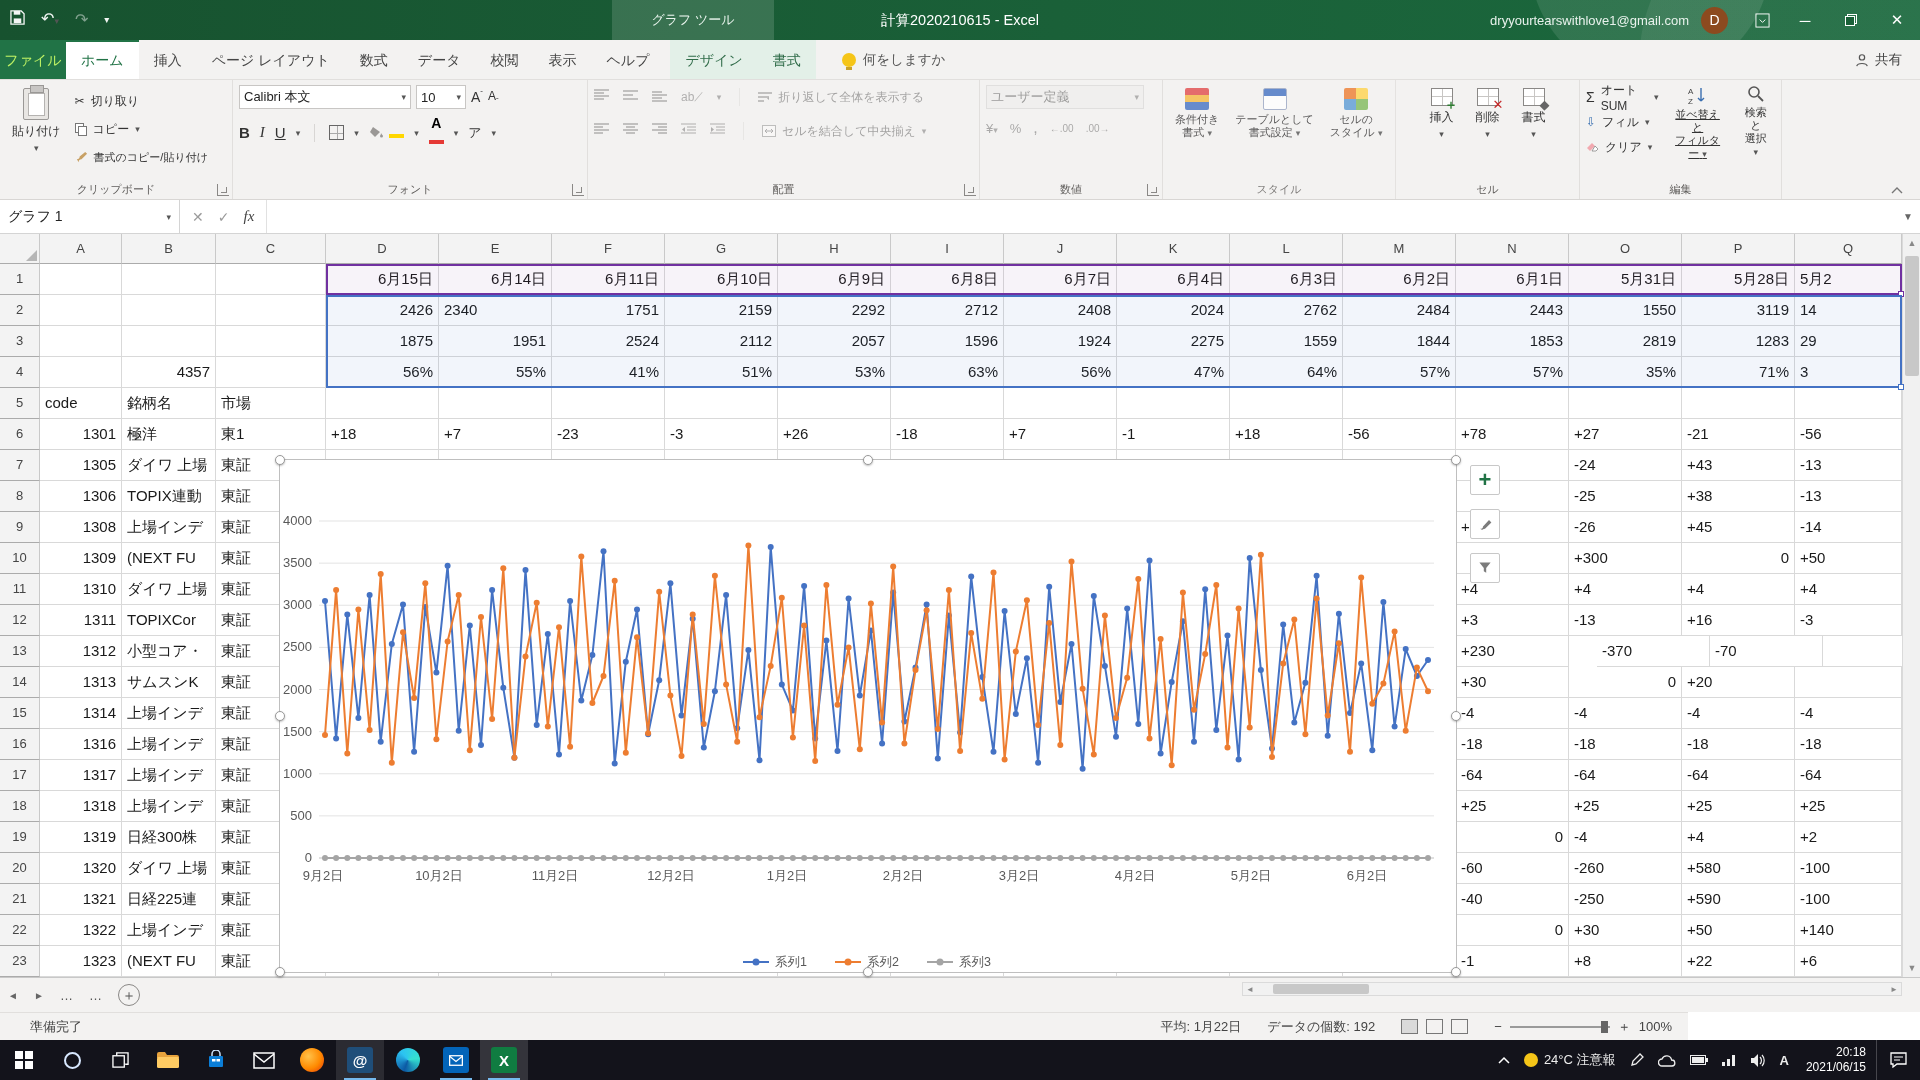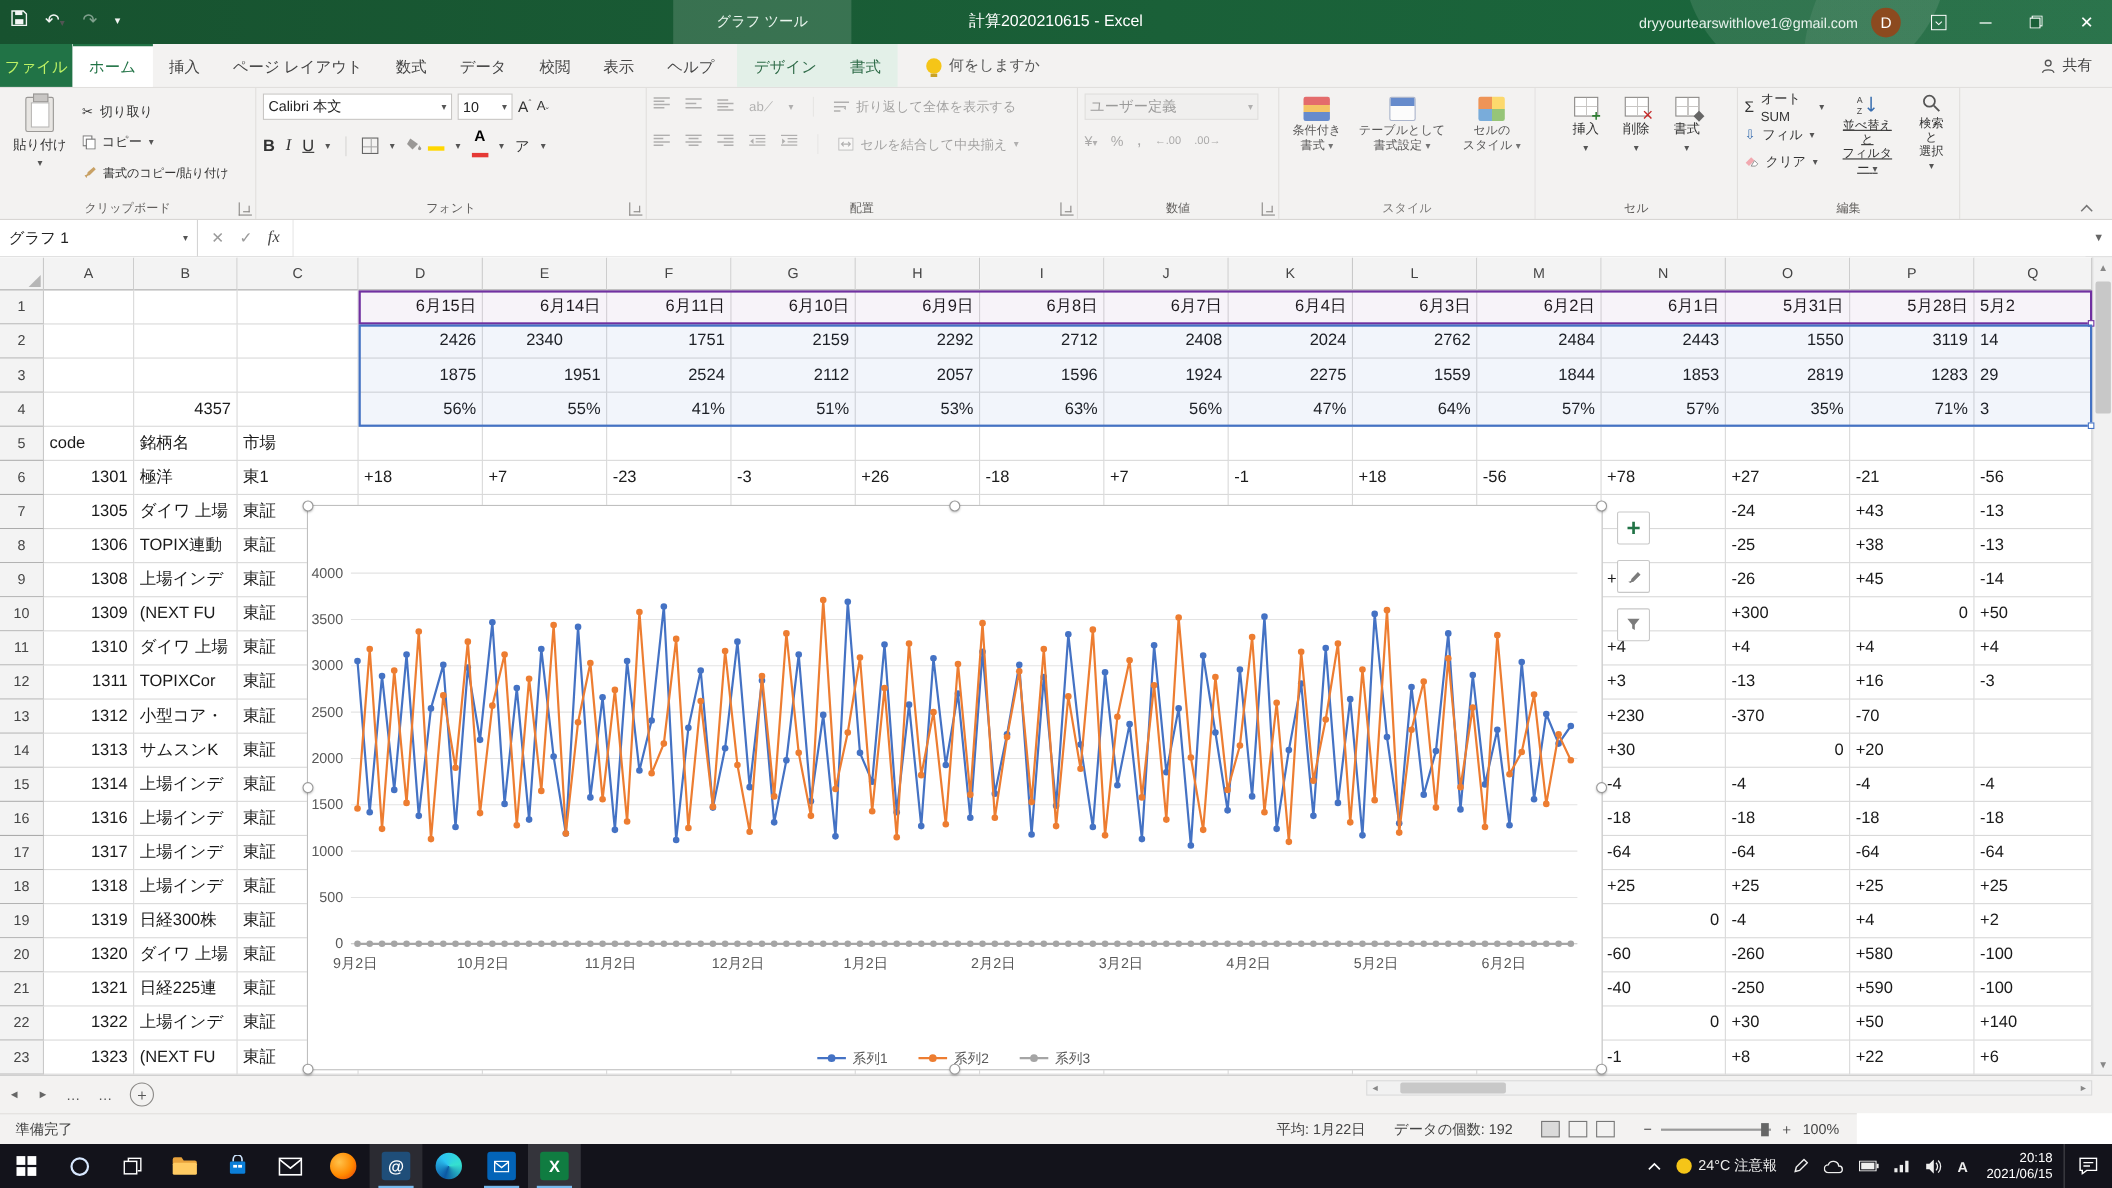--- a/index.html
+++ b/index.html
@@ -115,21 +115,21 @@
   .snav { width:26px; display:flex; align-items:center; justify-content:center; color:#666; font-size:10px; }
   .stab { display:flex; align-items:center; padding:0 12px; border-right:1px solid #BFBFBF; color:#333; white-space:nowrap; }
   .stab.active { font-weight:bold; box-shadow:inset 0 3px 0 rgba(255,255,255,.9); }
   .more { padding:0 8px; display:flex; align-items:center; color:#555; }
   #addsheet { width:22px; height:22px; margin:6px 8px; border:1px solid #8a8886; border-radius:50%; color:#555; text-align:center; line-height:20px; font-size:14px; }
   #hscroll { position:absolute; right:18px; top:982px; width:660px; height:14px; background:#F1F1F1; border:1px solid #DADADA; display:flex; align-items:center; }
   #hthumb { width:96px; height:10px; background:#C8C8C8; border-radius:2px; margin-left:16px; }
   .harr { width:14px; text-align:center; color:#888; font-size:8px; }
 
   
-  #statusbar { position:absolute; top:1012px; left:0; width:1688px; height:28px; background:#F3F2F1; border-top:1px solid #E1DFDD; display:flex; align-items:center; font-size:13px; color:#444; }
+  #statusbar { position:absolute; top:1012px; left:0; width:1688px; height:28px; background:#F3F2F1; border-top:1px solid #E1DFDD; display:flex; align-items:center; font-size:13px; color:#444;padding-left:16px; }
   #status-ready { padding-left:14px; }
   #status-right { margin-left:auto; display:flex; align-items:center; gap:26px; padding-right:16px; }
   .viewic { width:17px; height:15px; border:1px solid #777; display:inline-block; }
   .viewic.active { background:#DADADA; }
   #zoom { display:flex; align-items:center; gap:8px; }
   #zoom .track { width:100px; height:2px; background:#9a9a9a; position:relative; }
   #zoom .knob { position:absolute; right:2px; top:-5px; width:7px; height:12px; background:#666; }
 
   
   #taskbar { position:absolute; top:1040px; left:0; width:1920px; height:40px; background:#13131B; display:flex; align-items:stretch; color:#fff; }
@@ -511,21 +511,21 @@
         <div class="c" style="width: 113px; text-align: right;">5月31日</div>
         <div class="c" style="width: 113px; text-align: right;">5月28日</div>
         <div class="c" style="width: 107px; text-align: left;">5月2</div>
       </div>
       <div class="grow">
         <div class="h rowh">2</div>
         <div class="c" style="width: 82px; text-align: left;"></div>
         <div class="c" style="width: 94px; text-align: left;"></div>
         <div class="c" style="width: 110px; text-align: left;"></div>
         <div class="c" style="width: 113px; text-align: right;">2426</div>
-        <div class="c" style="width: 113px; text-align: center;">2340</div>
+        <div class="c" style="width: 113px; text-align: left;">2340</div>
         <div class="c" style="width: 113px; text-align: right;">1751</div>
         <div class="c" style="width: 113px; text-align: right;">2159</div>
         <div class="c" style="width: 113px; text-align: right;">2292</div>
         <div class="c" style="width: 113px; text-align: right;">2712</div>
         <div class="c" style="width: 113px; text-align: right;">2408</div>
         <div class="c" style="width: 113px; text-align: right;">2024</div>
         <div class="c" style="width: 113px; text-align: right;">2762</div>
         <div class="c" style="width: 113px; text-align: right;">2484</div>
         <div class="c" style="width: 113px; text-align: right;">2443</div>
         <div class="c" style="width: 113px; text-align: right;">1550</div>
@@ -741,21 +741,21 @@
         <div class="c" style="width: 113px; text-align: left;"></div>
         <div class="c" style="width: 113px; text-align: left;"></div>
         <div class="c" style="width: 113px; text-align: left;"></div>
         <div class="c" style="width: 113px; text-align: left;"></div>
         <div class="c" style="width: 113px; text-align: left;"></div>
         <div class="c" style="width: 113px; text-align: left;"></div>
         <div class="c" style="width: 113px; text-align: left;"></div>
         <div class="c" style="width: 113px; text-align: left;"></div>
         <div class="c" style="width: 113px; text-align: left;"></div>
         <div class="c" style="width: 113px; text-align: left;">+230</div>
-        <div class="c" style="width: 113px; text-align: left;">-370</div>
+        <div class="c" style="width: 113px; text-align: left; margin-left: 28px;">-370</div>
         <div class="c" style="width: 113px; text-align: left;">-70</div>
         <div class="c" style="width: 107px; text-align: left;"></div>
       </div>
       <div class="grow">
         <div class="h rowh">14</div>
         <div class="c" style="width: 82px; text-align: right;">1313</div>
         <div class="c" style="width: 94px; text-align: left;">サムスンK</div>
         <div class="c" style="width: 110px; text-align: left;">東証</div>
         <div class="c" style="width: 113px; text-align: left;"></div>
         <div class="c" style="width: 113px; text-align: left;"></div>

